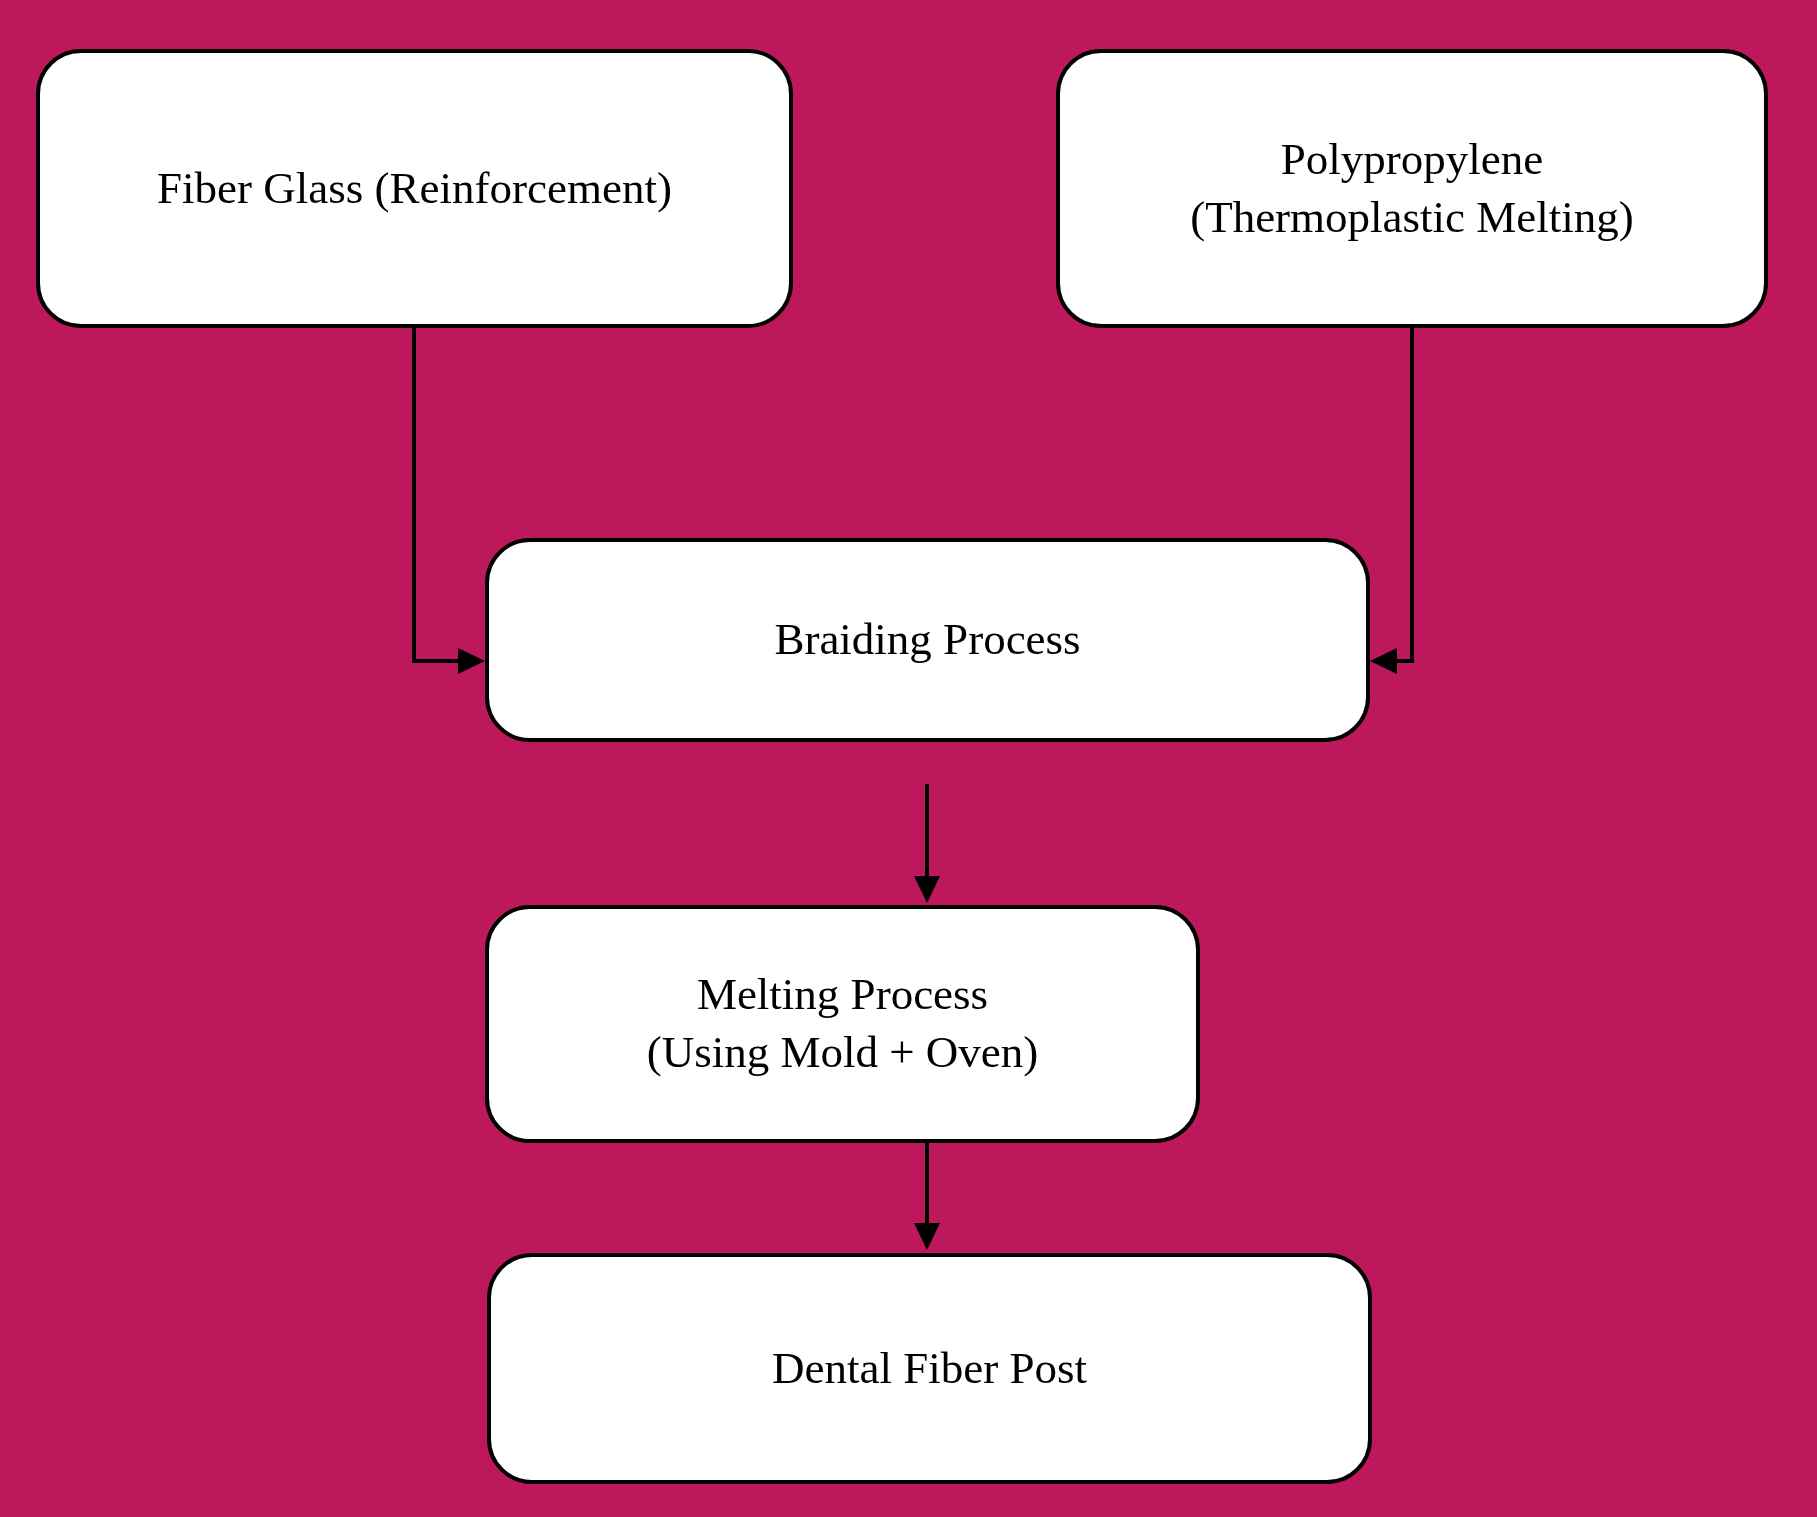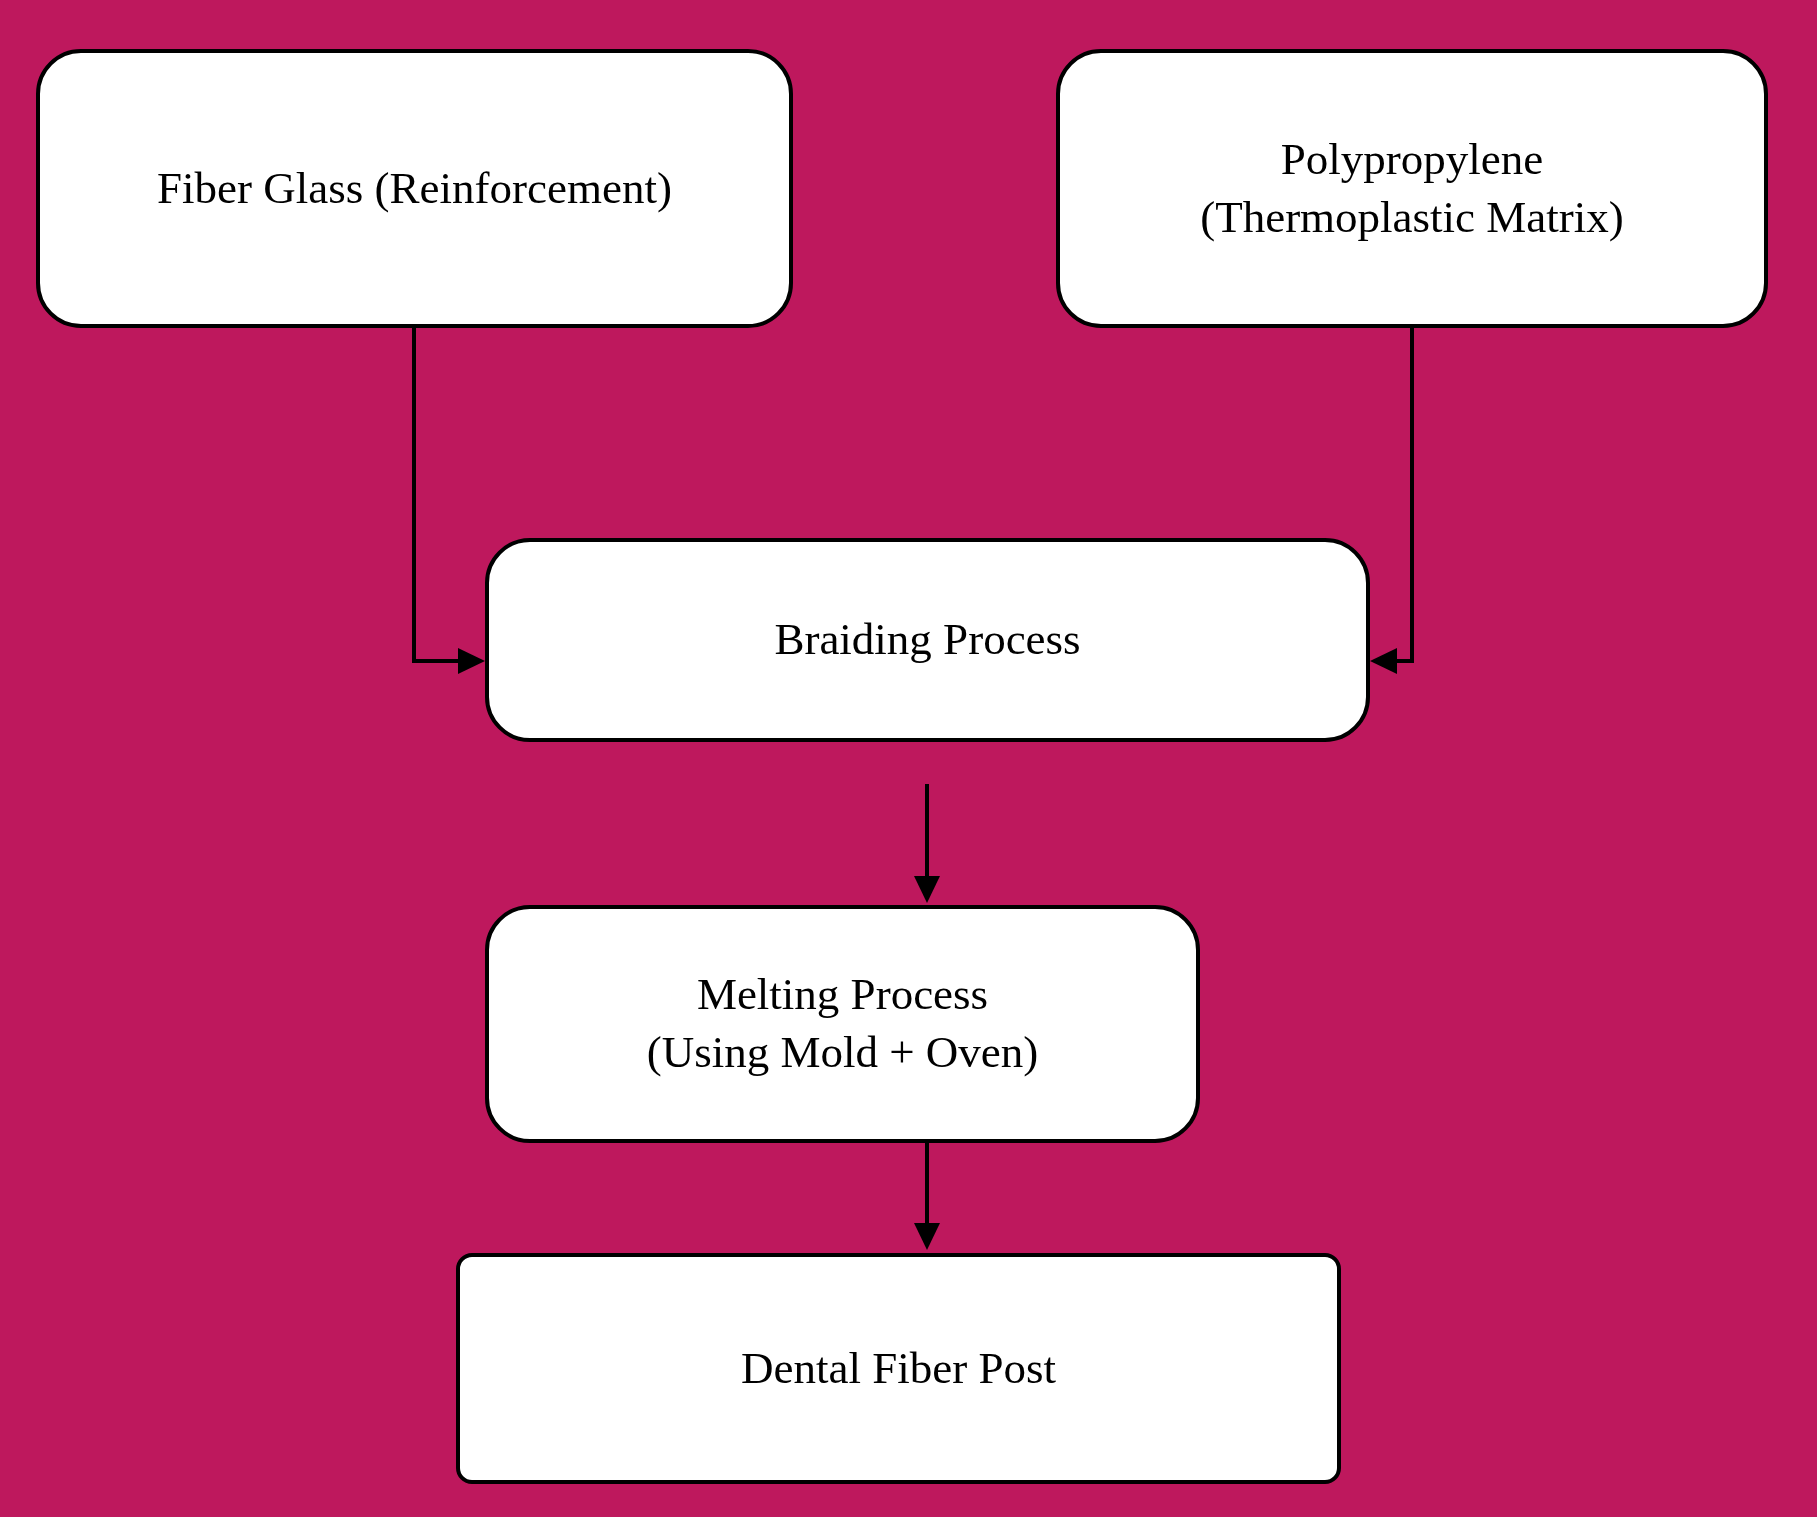--- a/index.html
+++ b/index.html
@@ -29,21 +29,21 @@
     text-align: center;
     font-size: 45px;
     line-height: 1.28;
     color: #000000;
   }
   
   .n-fiber    { left: 36px;   top: 49px;   width: 757px; height: 279px; }
   .n-poly     { left: 1056px; top: 49px;   width: 712px; height: 279px; }
   .n-braid    { left: 485px;  top: 538px;  width: 885px; height: 204px; }
   .n-melt     { left: 485px;  top: 905px;  width: 715px; height: 238px; }
-  .n-dental   { left: 456px;  top: 1253px; width: 885px; height: 231px; border-radius: 16px; }
+  .n-dental   { left: 487px;  top: 1253px; width: 885px; height: 231px; }
 
   .edge-line {
     position: absolute;
     background: #000000;
   }
   .arrowhead {
     position: absolute;
     width: 0;
     height: 0;
   }
@@ -67,21 +67,21 @@
 <body>
 
 <div class="canvas">
 
   <div class="node n-fiber">
     <div>Fiber Glass (Reinforcement)</div>
   </div>
 
   <div class="node n-poly">
     <div>Polypropylene</div>
-    <div>(Thermoplastic Matrix)</div>
+    <div>(Thermoplastic Melting)</div>
   </div>
 
   <div class="node n-braid">
     <div>Braiding Process</div>
   </div>
 
   <div class="node n-melt">
     <div>Melting Process</div>
     <div>(Using Mold + Oven)</div>
   </div>

